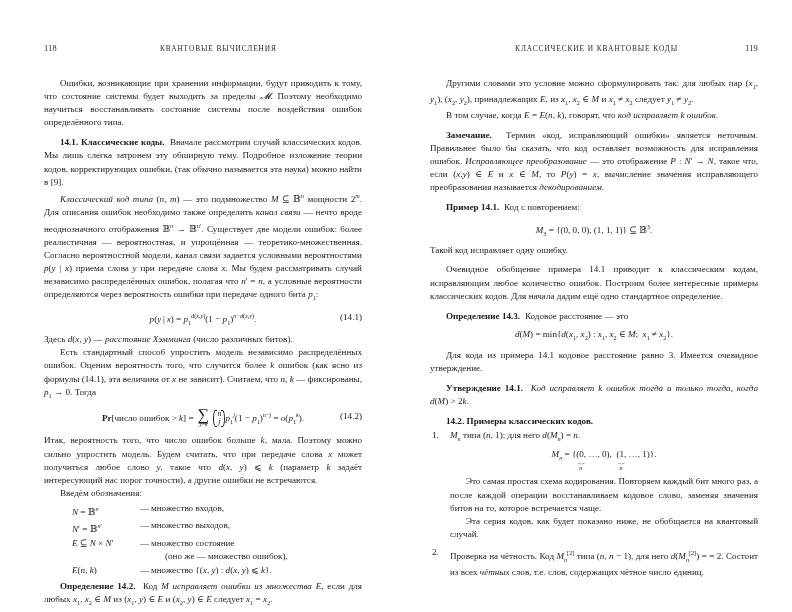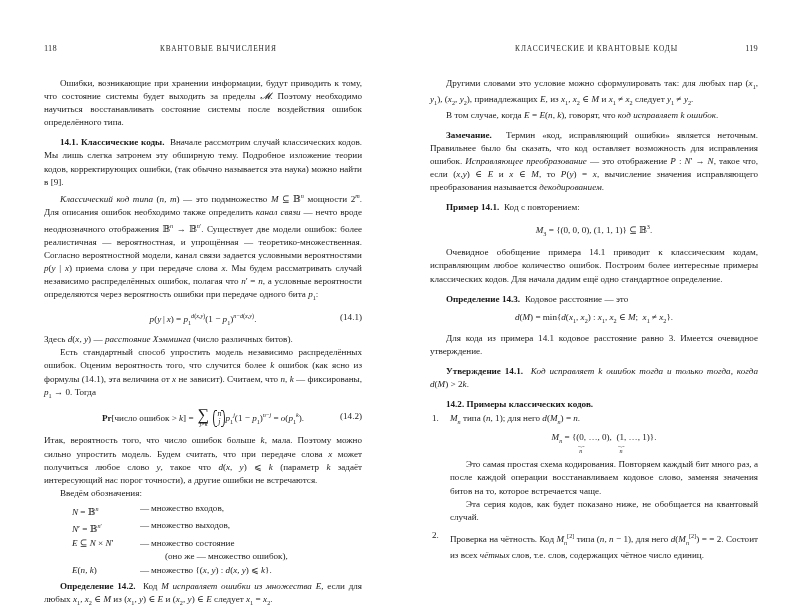--- a/index.html
+++ b/index.html
@@ -273,20 +273,21 @@
     <p class="body">В том случае, когда <span class="mathit">E</span> = <span class="mathit">E</span>(<span class="mathit">n</span>, <span class="mathit">k</span>), говорят, что <span class="it">код исправляет k ошибок</span>.</p>
 
     <p class="body gap"><span class="bf">Замечание.</span>&nbsp; Термин «код, исправляющий ошибки» является неточным. Правильнее было бы сказать, что код оставляет возможность для исправления ошибок. <span class="it">Исправляющее преобразование</span> — это отображение <span class="mathit">P</span> : <span class="mathit">N</span>′ → <span class="mathit">N</span>, такое что, если (<span class="mathit">x</span>,<span class="mathit">y</span>) ∈ <span class="mathit">E</span> и <span class="mathit">x</span> ∈ <span class="mathit">M</span>, то <span class="mathit">P</span>(<span class="mathit">y</span>) = <span class="mathit">x</span>, вычисление значения исправляющего преобразования называется <span class="it">декодированием</span>.</p>
 
     <p class="body gap"><span class="bf">Пример 14.1.</span>&nbsp; <span>Код с повторением:</span></p>
 
     <div class="display" style="margin-top:4px;margin-bottom:4px;">
       <span><span class="mathit">M</span><sub class="sm">3</sub> = {(0, 0, 0), (1, 1, 1)} ⊆ <span class="mathrm">𝔹</span><sup class="sm">3</sup>.</span>
     </div>
 
+    <p class="body noindent">Такой код исправляет одну ошибку.</p>
 
     <p class="body" style="margin-top:6px;">Очевидное обобщение примера 14.1 приводит к классическим кодам, исправляющим любое количество ошибок. Построим более интересные примеры классических кодов. Для начала дадим ещё одно стандартное определение.</p>
 
     <p class="body gap"><span class="bf">Определение 14.3.</span>&nbsp; <span>Кодовое расстояние — это</span></p>
 
     <div class="display" style="margin-top:4px;margin-bottom:4px;">
       <span><span class="mathit">d</span>(<span class="mathit">M</span>) = min{<span class="mathit">d</span>(<span class="mathit">x</span><sub class="sm">1</sub>, <span class="mathit">x</span><sub class="sm">2</sub>) : <span class="mathit">x</span><sub class="sm">1</sub>, <span class="mathit">x</span><sub class="sm">2</sub> ∈ <span class="mathit">M</span>;&nbsp; <span class="mathit">x</span><sub class="sm">1</sub> ≠ <span class="mathit">x</span><sub class="sm">2</sub>}.</span>
     </div>
 
     <p class="body">Для кода из примера 14.1 кодовое расстояние равно 3. Имеется очевидное утверждение.</p>

